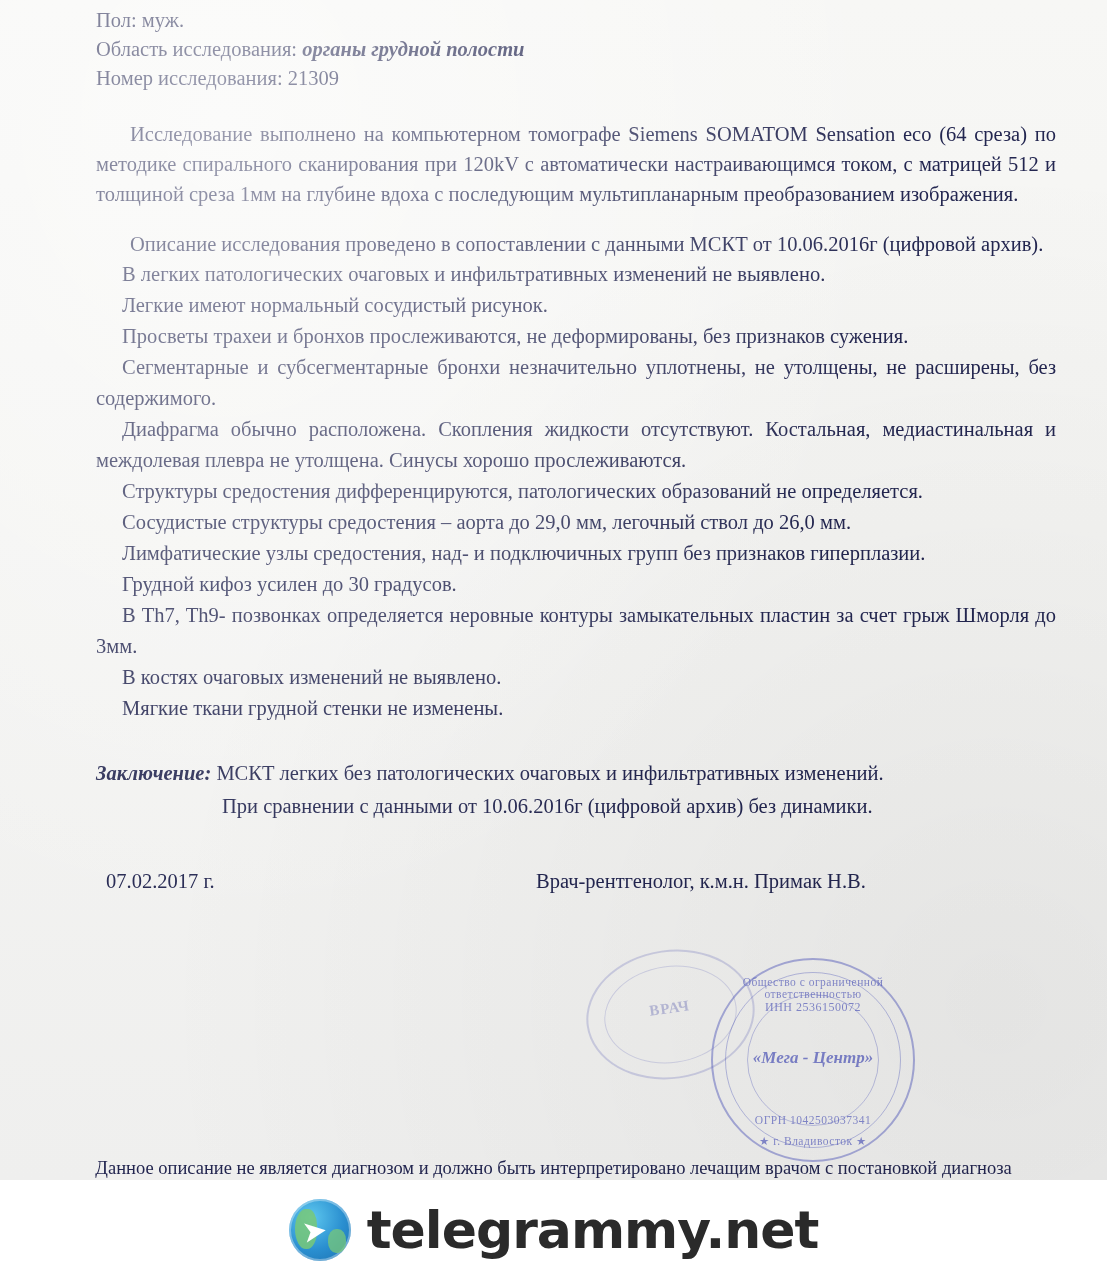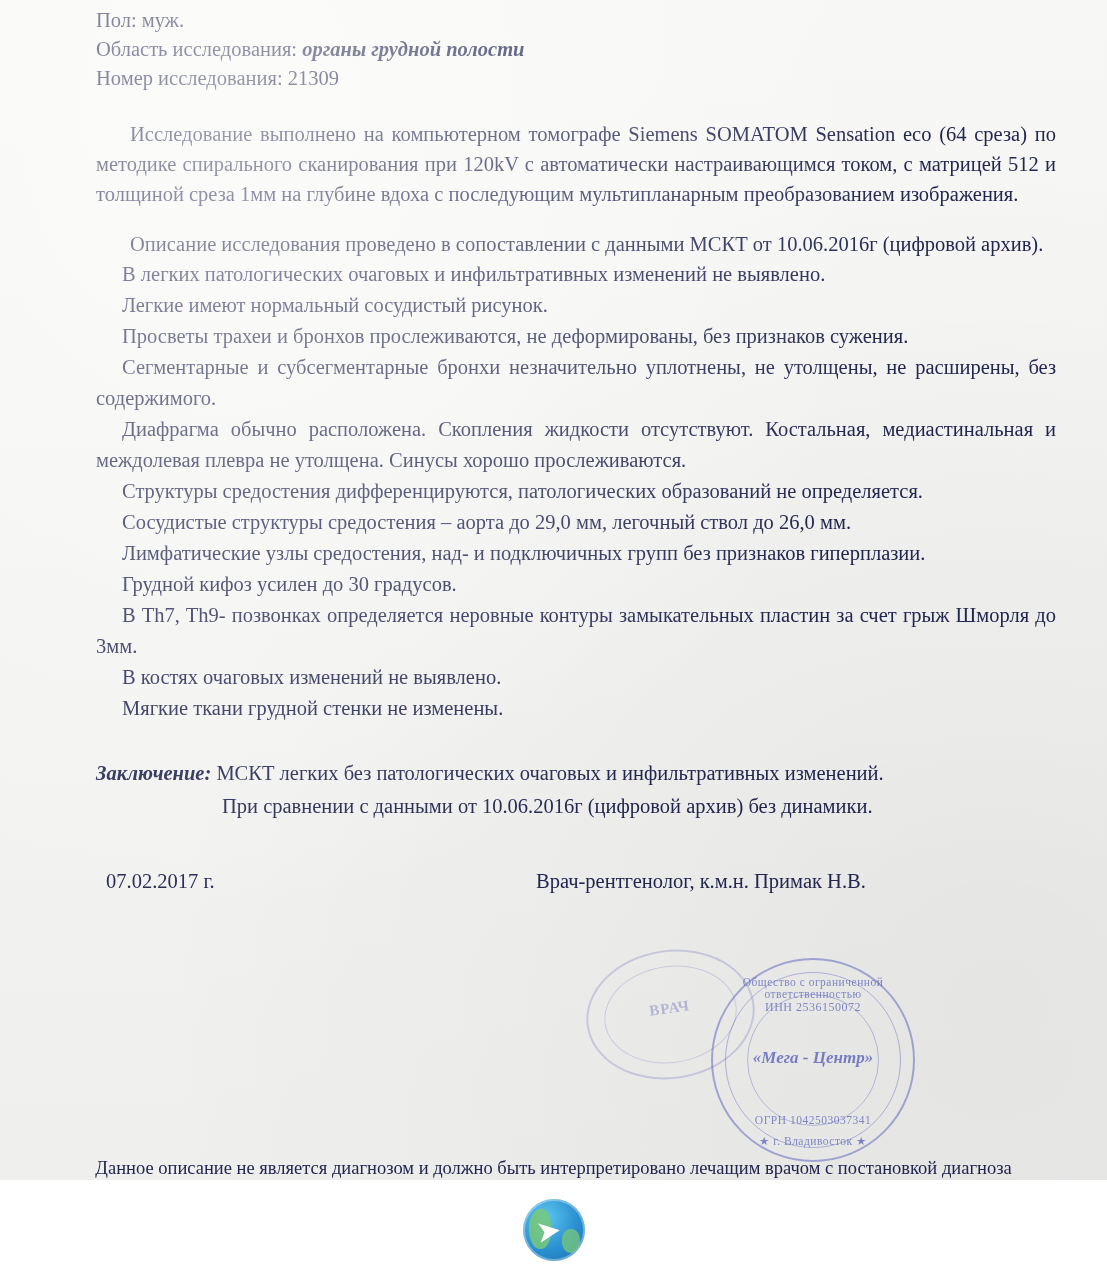--- a/index.html
+++ b/index.html
@@ -325,14 +325,15 @@
   <div class="disclaimer">Данное описание не является диагнозом и должно быть интерпретировано лечащим врачом с постановкой диагноза</div>
 </div>
 
 <div class="watermark">
   <div class="wm-inner">
     <div class="wm-logo">
       <div class="globe-l"></div>
       <div class="globe-r"></div>
       <div class="plane">➤</div>
     </div>
+    <div class="wm-text">telegrammy.net</div>
   </div>
 </div>
 
 </body></html>

